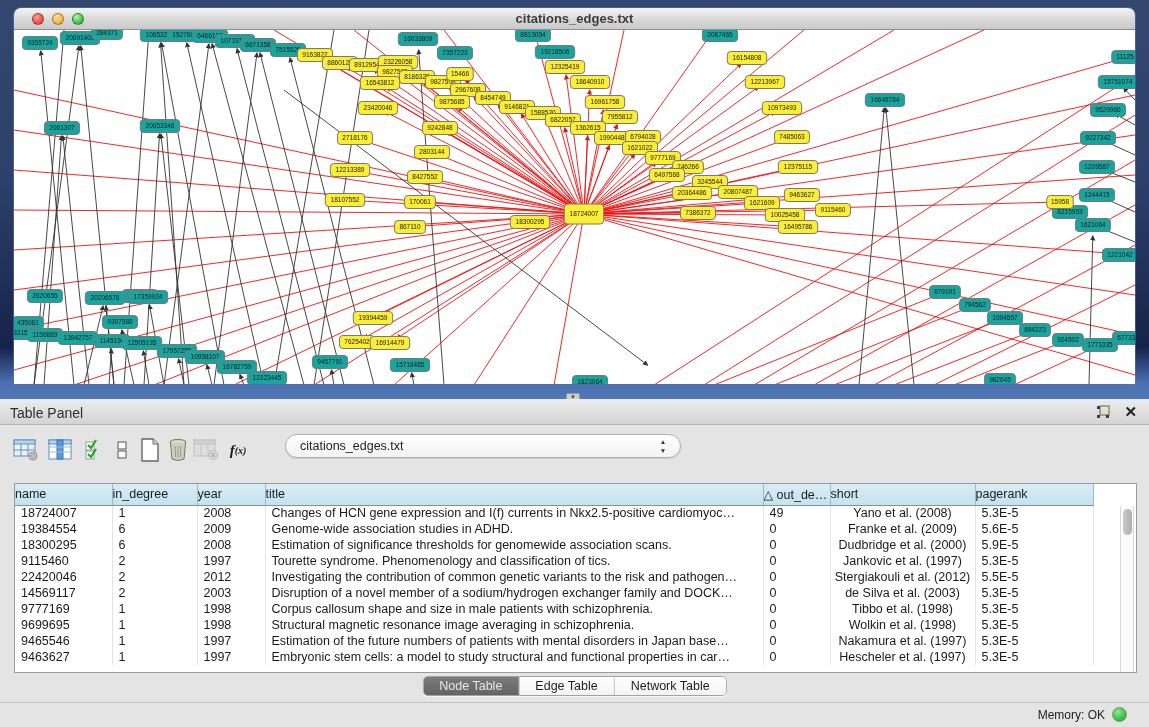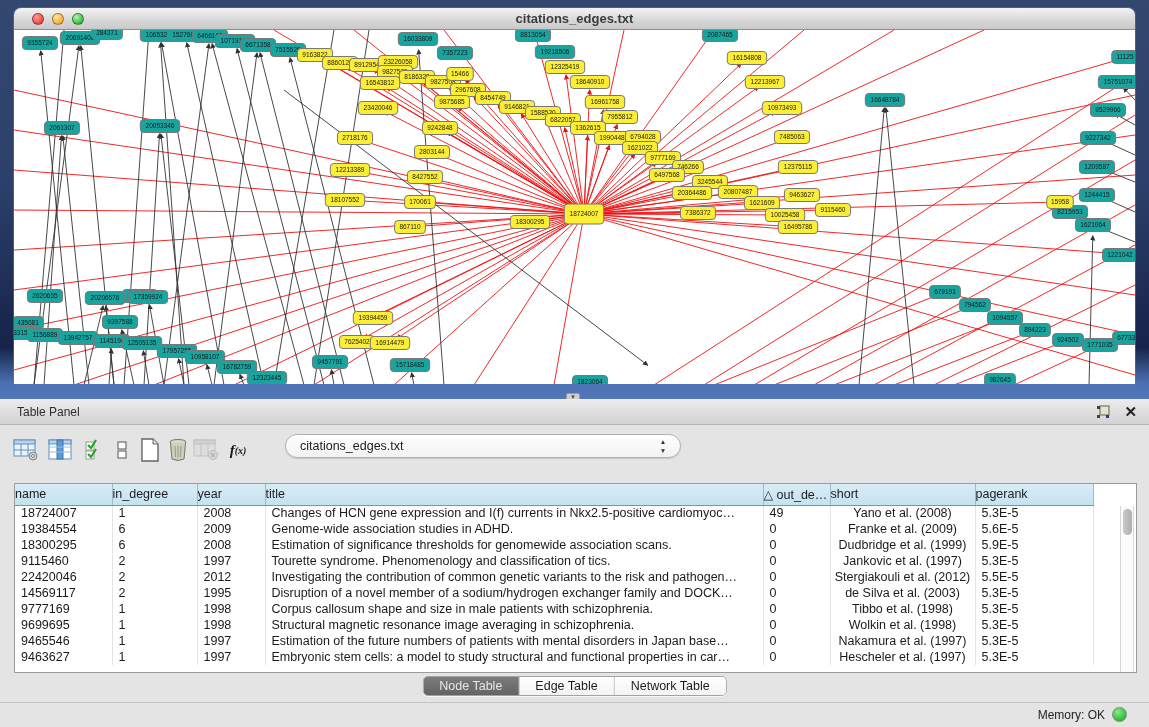--- a/index.html
+++ b/index.html
@@ -27,21 +27,21 @@
   
   #divider { position:absolute; left:0; top:399px; width:1149px; height:3px; background:transparent; }
   #divider-handle { position:absolute; left:566px; top:-6px; width:14px; height:8px;
     background:#cfcfcf; border:1px solid #9a9a9a; border-radius:2px;
     font-size:7px; line-height:6px; text-align:center; color:#444; }
 
   
   #table-panel { position:absolute; left:0; top:399px; width:1149px; height:328px; background:#e4e4e4; }
   #panel-header { position:relative; height:26px;
     background:linear-gradient(180deg,#ececec,#d3d3d3); border-bottom:1px solid #b4b4b4; }
-  #panel-title { position:absolute; left:10px; top:6px; font-size:12px; color:#2e2e2e;margin-left:7px; }
+  #panel-title { position:absolute; left:10px; top:6px; font-size:14px; color:#2e2e2e; }
   #panel-float { position:absolute; right:38px; top:5px; width:16px; height:16px; cursor:pointer; }
   #panel-close { position:absolute; right:12px; top:4px; font-size:15px; font-weight:bold; color:#222; cursor:pointer; }
 
   #toolbar { position:relative; height:54px; }
   .tb-btn { position:absolute; top:8px; width:28px; height:34px; border:none; background:transparent;
     display:flex; align-items:center; justify-content:center; cursor:pointer; }
   .tb-btn svg { display:block; }
   #fx-btn { font-family:"Liberation Serif",serif; font-style:italic; font-weight:bold;
     font-size:15px; color:#1a1a1a; }
   #fx-btn .sm { font-size:10px; }
@@ -798,21 +798,21 @@
             <td>0</td>
             <td class="col-c">Franke et al. (2009)</td>
             <td>5.6E-5</td>
           </tr>
           <tr>
             <td>18300295</td>
             <td>6</td>
             <td>2008</td>
             <td>Estimation of significance thresholds for genomewide association scans.</td>
             <td>0</td>
-            <td class="col-c">Dudbridge et al. (1999)</td>
+            <td class="col-c">Dudbridge et al. (2000)</td>
             <td>5.9E-5</td>
           </tr>
           <tr>
             <td>9115460</td>
             <td>2</td>
             <td>1997</td>
             <td>Tourette syndrome. Phenomenology and classification of tics.</td>
             <td>0</td>
             <td class="col-c">Jankovic et al. (1997)</td>
             <td>5.3E-5</td>
@@ -822,21 +822,21 @@
             <td>2</td>
             <td>2012</td>
             <td>Investigating the contribution of common genetic variants to the risk and pathogen…</td>
             <td>0</td>
             <td class="col-c">Stergiakouli et al. (2012)</td>
             <td>5.5E-5</td>
           </tr>
           <tr>
             <td>14569117</td>
             <td>2</td>
-            <td>1995</td>
+            <td>2003</td>
             <td>Disruption of a novel member of a sodium/hydrogen exchanger family and DOCK…</td>
             <td>0</td>
             <td class="col-c">de Silva et al. (2003)</td>
             <td>5.3E-5</td>
           </tr>
           <tr>
             <td>9777169</td>
             <td>1</td>
             <td>1998</td>
             <td>Corpus callosum shape and size in male patients with schizophrenia.</td>

